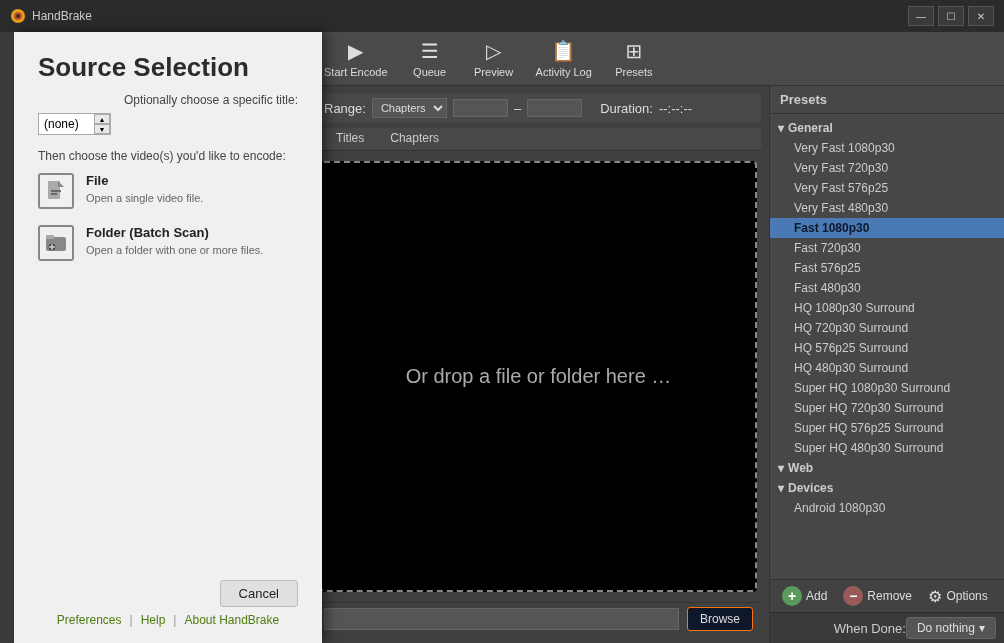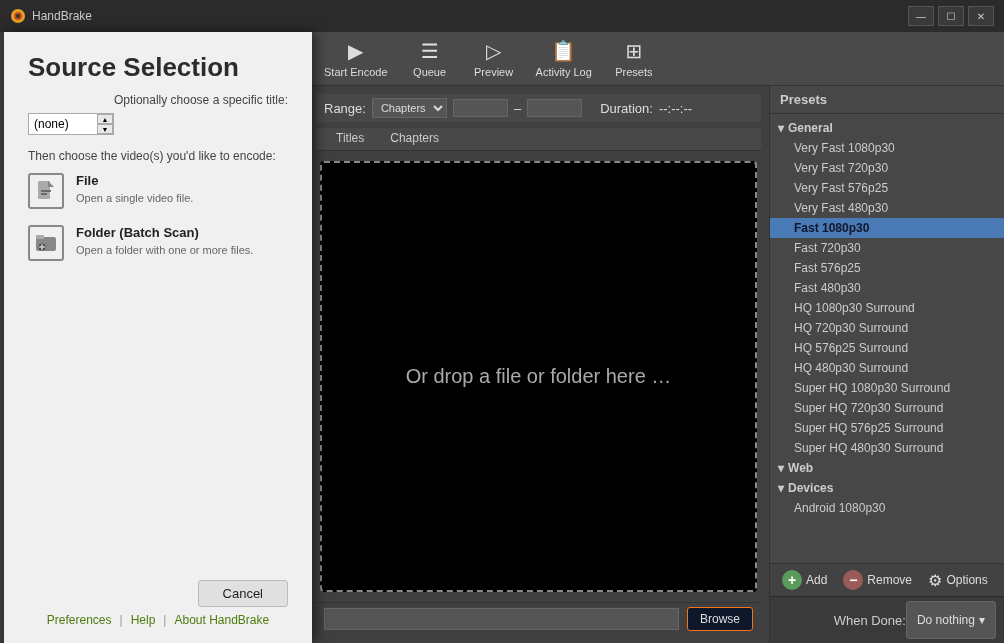--- a/index.html
+++ b/index.html
@@ -245,21 +245,21 @@
       justify-content: flex-end;
       border-top: 1px solid #2a2a2a;
     }
     .when-done-btn {
       display: flex;
       align-items: center;
       gap: 4px;
       background: #555;
       color: #ddd;
       border: 1px solid #666;
-      padding: 11px 10px;
+      padding: 3px 10px;
       font-size: 12px;
       cursor: pointer;
       border-radius: 3px;
     }
 
     
     .action-bar {
       display: flex;
       align-items: center;
       gap: 8px;
@@ -288,21 +288,21 @@
     }
     .action-btn-circle.add { background: #5a9a5a; color: white; }
     .action-btn-circle.remove { background: #9a5a5a; color: white; }
     .action-btn-gear {
       font-size: 16px;
     }
 
     
     .modal-overlay {
       position: absolute;
-      left: 4px;
+      left: 14px;
       top: 0;
       width: 308px;
       bottom: 0;
       background: #f0f0f0;
       z-index: 100;
       display: flex;
       flex-direction: column;
       box-shadow: 4px 0 12px rgba(0,0,0,0.5);
     }
     .modal-title {
@@ -327,21 +327,21 @@
       gap: 8px;
       margin-bottom: 14px;
     }
     .spinner-input {
       display: flex;
       align-items: center;
       border: 1px solid #aaa;
       background: #fff;
     }
     .spinner-input input {
-      width: 68px;
+      width: 55px;
       border: none;
       padding: 2px 5px;
       font-size: 12px;
       background: transparent;
     }
     .spinner-btns {
       display: flex;
       flex-direction: column;
     }
     .spinner-btn {
@@ -393,21 +393,21 @@
       padding: 12px 24px 16px;
       display: flex;
       flex-direction: column;
       gap: 6px;
     }
     .modal-cancel-btn {
       align-self: flex-end;
       background: #e0e0e0;
       color: #222;
       border: 1px solid #bbb;
-      padding: 5px 24px;
+      padding: 5px 18px;
       font-size: 13px;
       cursor: pointer;
       border-radius: 3px;
     }
     .modal-links {
       display: flex;
       justify-content: center;
       gap: 8px;
       font-size: 12px;
       color: #666;

